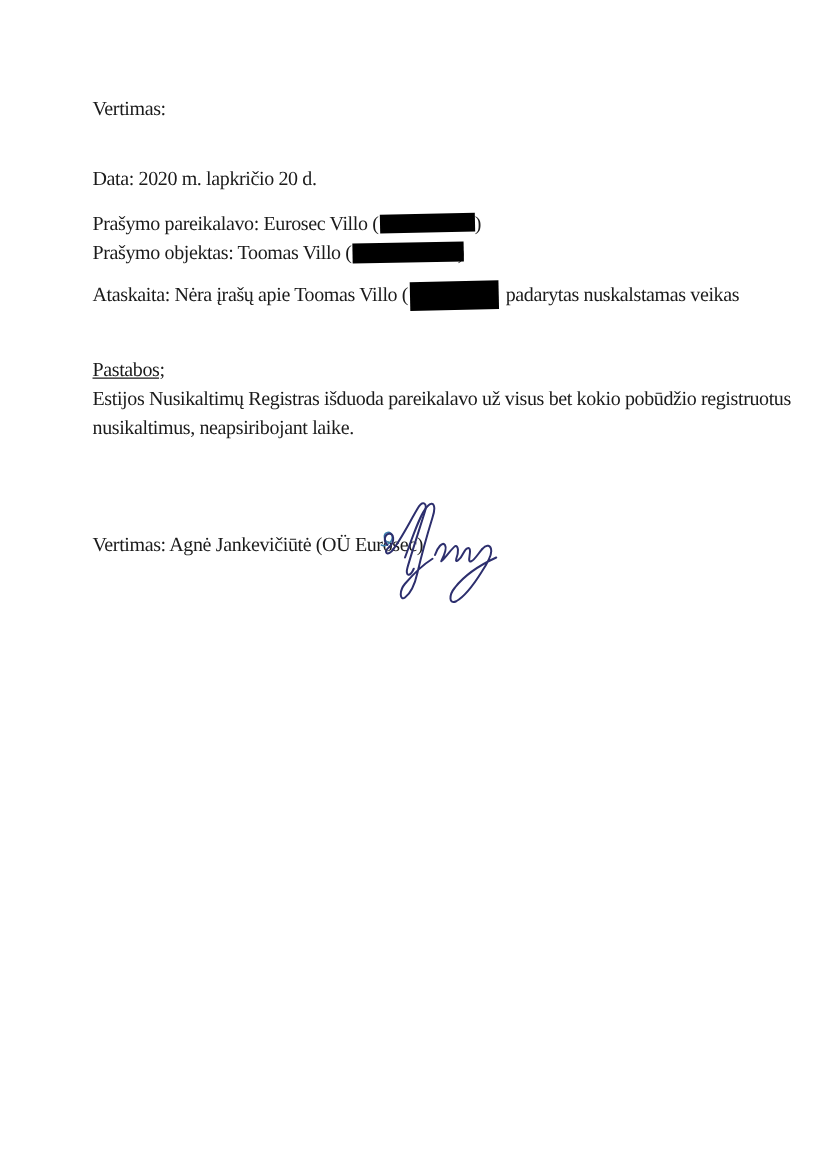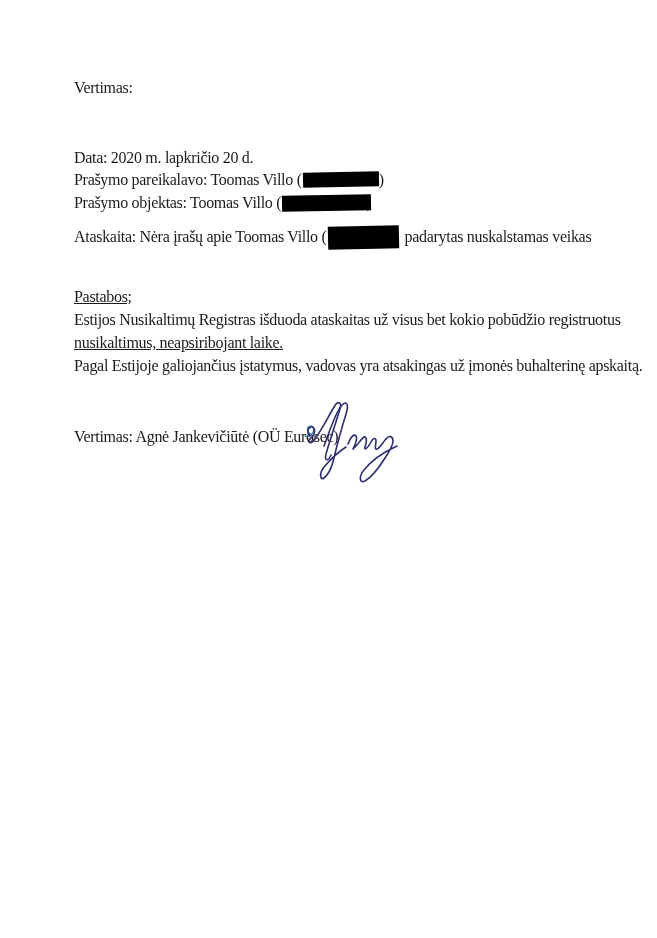--- a/index.html
+++ b/index.html
@@ -16,27 +16,27 @@
   }
   .line {
     position: absolute;
     left: 74px;
     height: 23px;
     line-height: 23px;
     white-space: nowrap;
   }
   .l-heading     { top: 76px; }
   .l-issued      { top: 122px; }
-  .l-date       { top: 146px; }
+  .l-date       { top: 132px; }
   .l-requester  { top: 168px; }
   .l-subject    { top: 191px; }
   .l-report     { top: 214px; margin-top: 11px; }
   .l-notes-head { top: 285px; text-decoration: underline; }
   .l-notes1     { top: 308px; }
-  .l-notes2     { top: 331px; text-decoration: underline; }
+  .l-notes2     { top: 331px; }
   .l-notes3     { top: 354px; }
   .l-translator { top: 425px; }
 
   .redact {
     display: inline-block;
     background: #000000;
   }
   .redact-1 {
     width: 76px; height: 15px;
     vertical-align: -2px;
@@ -81,33 +81,32 @@
 </head>
 <body>
 
 <div class="page">
 
   <div class="line l-heading">Vertimas:</div>
 
 
   <div class="line l-date">Data: 2020 m. lapkričio 20 d.</div>
 
-  <div class="line l-requester"><span>Prašymo pareikalavo: Toomas Villo (</span><span class="redact redact-1"></span><span>)</span></div>
+  <div class="line l-requester"><span>Prašymo pareikalavo: Eurosec Villo (</span><span class="redact redact-1"></span><span>)</span></div>
 
   <div class="line l-subject"><span>Prašymo objektas: Toomas Villo (</span><span class="redact redact-2"></span><span>)</span></div>
 
   <div class="line l-report"><span>Ataskaita: Nėra įrašų apie Toomas Villo (</span><span class="redact redact-3"></span><span>padarytas nuskalstamas veikas</span></div>
 
   <div class="line l-notes-head">Pastabos;</div>
 
-  <div class="line l-notes1">Estijos Nusikaltimų Registras išduoda ataskaitas už visus bet kokio pobūdžio registruotus</div>
+  <div class="line l-notes1">Estijos Nusikaltimų Registras išduoda pareikalavo už visus bet kokio pobūdžio registruotus</div>
 
   <div class="line l-notes2">nusikaltimus, neapsiribojant laike.</div>
 
-  <div class="line l-notes3">Pagal Estijoje galiojančius įstatymus, vadovas yra atsakingas už įmonės buhalterinę apskaitą.</div>
 
   <div class="line l-translator">Vertimas: Agnė Jankevičiūtė (OÜ Eurosec)</div>
 
   <svg class="signature" viewBox="0 0 104 86" xmlns="http://www.w3.org/2000/svg">
 
     <path class="accent" d="M 7 34 c -4 -1 -5 -7 -1 -8 c 4 -1 5 5 2 8 c -2 2 -5 3 -7 2"></path>
     <path d="M 6 36 c -3 -2 -3 -8 1 -9 c 4 -1 5 6 1 10 c -2 2 -4 3 -3 5 c 1 2 4 0 6 -3"></path>
 
     <path d="M 10 40 C 16 33 24 17 30 7 C 34 0 38 2 36 9 C 32 22 26 40 22 54 C 20 61 24 62 27 55"></path>
     <path d="M 20 46 C 26 30 32 11 38 5 C 43 0 45 5 42 14 C 38 27 33 45 30 58 C 28 67 24 75 20 78 C 16 81 15 73 20 67 C 26 60 34 52 42 47"></path>

